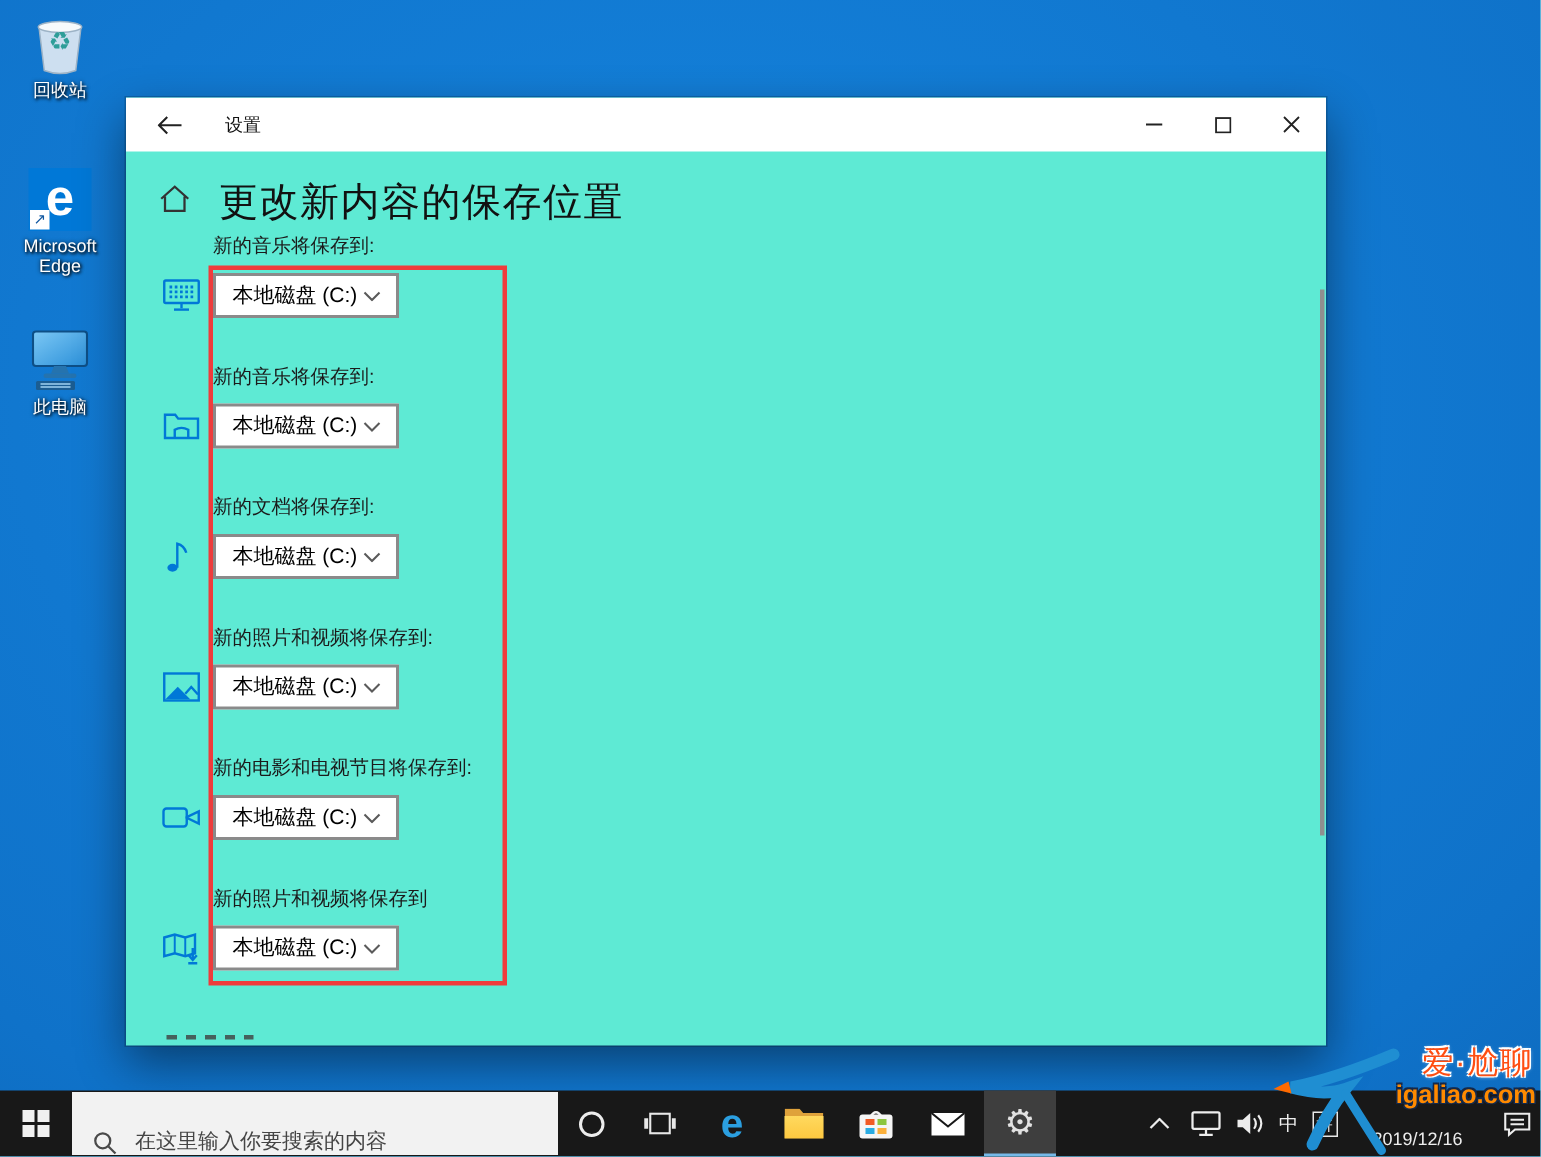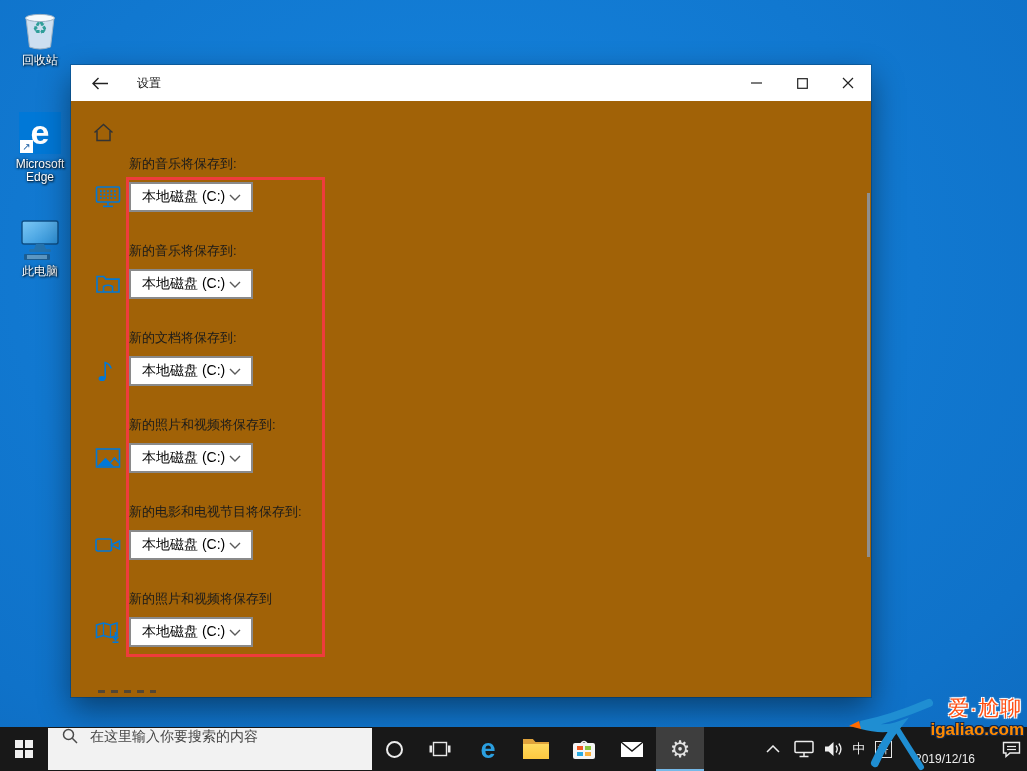--- a/index.html
+++ b/index.html
@@ -19,21 +19,21 @@
   .desk-icon .ic{height:46px;display:flex;align-items:center;justify-content:center;position:relative;}
   .desk-icon .lbl{color:#fff;font-size:12px;line-height:13px;margin-top:2px;
     text-shadow:1px 1px 2px rgba(0,0,0,.9),0 0 3px rgba(0,0,0,.7);}
   .recycle-glyph{position:absolute;top:12px;left:0;right:0;font-size:17px;color:#2f9e99;}
   .edge-tile{width:42px;height:42px;background:#0078d7;display:flex;align-items:center;justify-content:center;position:relative;}
   .edge-tile .e{color:#fff;font-size:34px;font-weight:bold;line-height:34px;margin-top:-3px;}
   .lnk{position:absolute;left:1px;bottom:1px;width:13px;height:13px;background:#fff;
     display:flex;align-items:center;justify-content:center;font-size:10px;color:#1057a0;}
 
   
-  .window{position:absolute;left:71px;top:65px;width:800px;height:632px;background:#a16207;
+  .window{position:absolute;left:84px;top:65px;width:800px;height:632px;background:#5eead4;
     box-shadow:0 12px 30px rgba(0,0,0,.45),0 0 0 1px rgba(0,0,0,.18);overflow:hidden;}
   .titlebar{position:absolute;left:0;top:0;width:100%;height:36px;background:#fff;}
   .back-btn{position:absolute;left:8px;top:0;width:42px;height:36px;display:flex;align-items:center;justify-content:center;color:#222;font-size:17px;}
   .win-title{position:absolute;left:66px;top:0;height:36px;line-height:36px;font-size:12px;color:#111;}
   .cap{position:absolute;top:0;width:46px;height:36px;display:flex;align-items:center;justify-content:center;}
   .cap-min{right:92px}.cap-max{right:46px}.cap-close{right:0}
 
   .home-icon{position:absolute;left:22px;top:58px;}
   .page-title{position:absolute;left:62px;top:52px;font-size:26px;font-weight:400;color:#111;letter-spacing:1px;}
 
@@ -50,21 +50,21 @@
   .sliver{position:absolute;left:27px;top:625px;width:58px;height:3px;
     background:repeating-linear-gradient(90deg,#3f3f3f 0 7px,transparent 7px 13px);opacity:.8;}
 
   
   .taskbar{position:absolute;left:0;bottom:0;width:100%;height:44px;background:#181818;z-index:20;}
   .tb{position:absolute;top:0;height:44px;display:flex;align-items:center;justify-content:center;}
   .start{left:0;width:48px;}
   .winlogo{display:grid;grid-template-columns:8px 8px;grid-template-rows:8px 8px;gap:2px;}
   .winlogo i{background:#f0f0f0;}
   .searchbox{position:absolute;left:48px;top:1px;width:324px;height:42px;background:#f2f2f2;
-    display:flex;align-items:flex-start;}
+    display:flex;align-items:flex-end;}
   .searchbox .mag{margin-left:14px;}
   .searchbox .ph{margin-left:12px;font-size:14px;color:#454545;}
   .cortana{left:372px;width:44px;}
   .cortana .ring{width:17px;height:17px;border:2px solid #ececec;border-radius:50%;}
   .apps{position:absolute;left:416px;top:0;display:flex;}
   .appbtn{width:48px;height:44px;display:flex;align-items:center;justify-content:center;position:relative;}
   .appbtn.active{background:#3e3e3e;}
   .appbtn.active .hl{position:absolute;left:0;right:0;bottom:0;height:2px;background:#76b9e8;}
   .gear{font-family:"DejaVu Sans",sans-serif;font-size:23px;color:#e2e2e2;line-height:23px;}
   .edge-e{color:#2b9fe0;font-size:27px;font-weight:bold;line-height:27px;}
@@ -163,20 +163,21 @@
           <path d="M1 1 L11 11 M11 1 L1 11" stroke="#222" stroke-width="1.2"></path>
         </svg>
     </div>
   </div>
 
   <div class="home-icon">
     <svg width="21" height="19" viewBox="0 0 21 19">
       <path d="M1.5 9.5 L10.5 1.5 L19.5 9.5 M4 8 V17.5 H17 V8" fill="none" stroke="#333" stroke-width="1.5"></path>
     </svg>
   </div>
+  <h1 class="page-title">更改新内容的保存位置</h1>
 
   <div class="groups">
       <div class="sgroup" style="top: 0px;">
         <div class="sicon"><svg width="26" height="26" viewBox="0 0 26 26">
    <rect x="1.5" y="3" width="23" height="15" rx="1" stroke-width="1.6" fill="none" stroke="#0078d7"></rect>
    <g stroke="#0078d7" stroke-width="1.9" stroke-dasharray="1.8 1.7">
      <line x1="5" y1="7.3" x2="21" y2="7.3"></line>
               <line x1="5" y1="10.6" x2="21" y2="10.6"></line>
               <line x1="5" y1="13.9" x2="21" y2="13.9"></line>
    </g>

